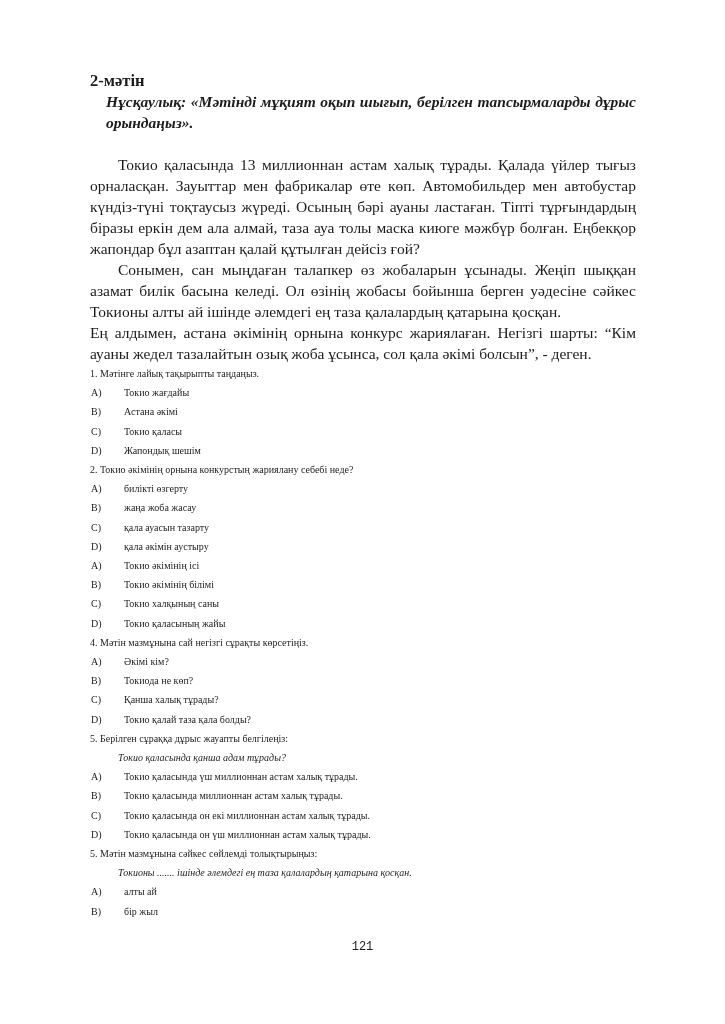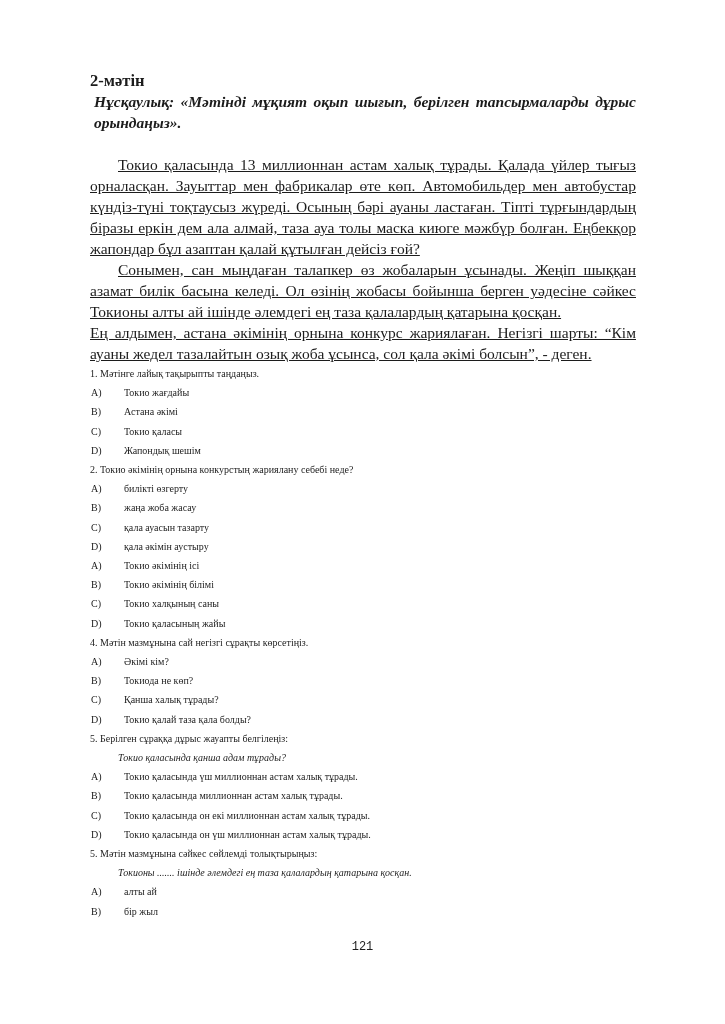--- a/index.html
+++ b/index.html
@@ -23,28 +23,27 @@
     font-weight: bold;
     line-height: 21px;
     margin: 0;
   }
   .instruction {
     font-size: 15.5px;
     font-weight: bold;
     font-style: italic;
     line-height: 21px;
     text-align: justify;
-    margin: 0 0 21px 4px;
+    margin: 0 0 21px 16px;
   }
   .para {
     font-size: 15.5px;
     line-height: 21px;
     text-align: justify;
     margin: 0;
-    text-decoration: underline;
   }
   .para.indent { text-indent: 28px; }
   .question {
     font-size: 10px;
     line-height: 19.2px;
     margin: 0;
   }
   .q-title { margin: 0; }
   .q-prompt {
     font-style: italic;

